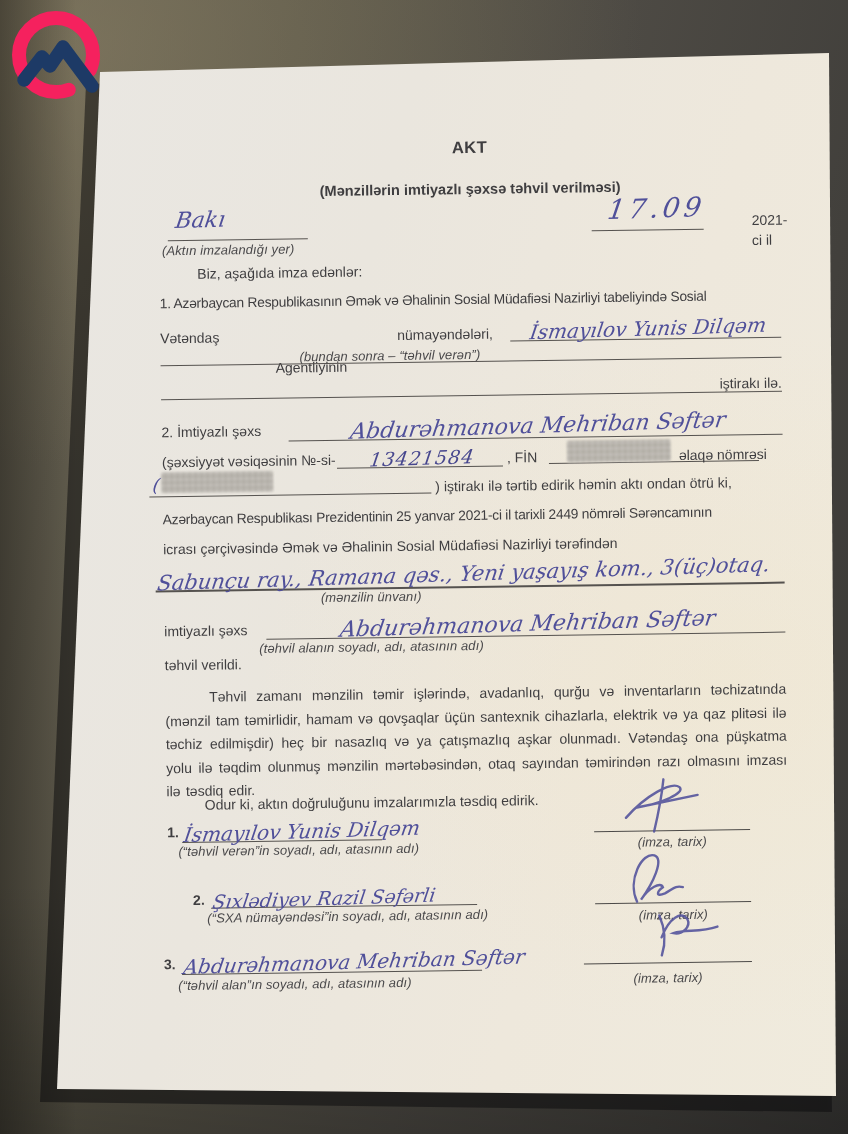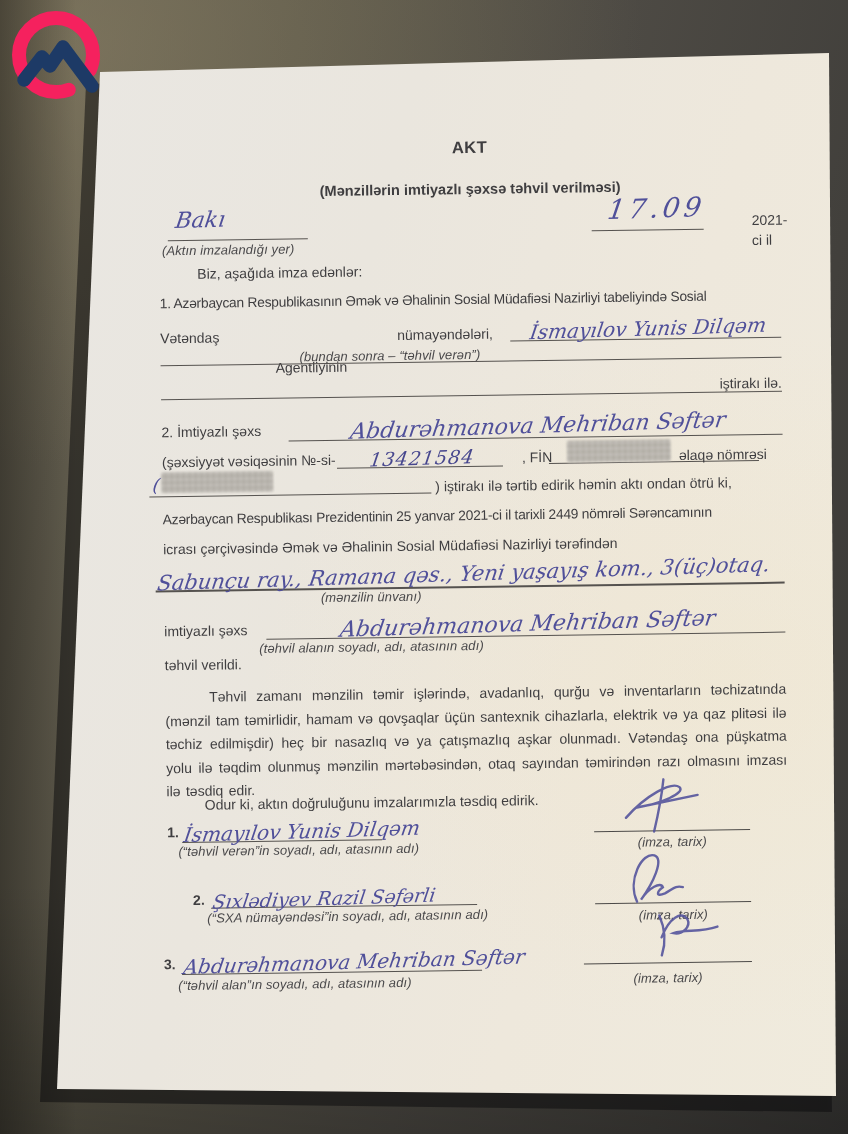--- a/index.html
+++ b/index.html
@@ -85,21 +85,21 @@
   <div class="abs rule" style="left:13px;top:252px;width:621px;height:25px;"></div>
 
   <div class="abs printed" style="left:13px;top:300px;">2. İmtiyazlı şəxs</div>
   <div class="cell" style="left:140px;top:288px;width:494px;height:32px;">
     <span class="hw" style="font-size:22px;margin-bottom:-4px;">Abdurəhmanova Mehriban Səftər</span>
   </div>
   <div class="abs printed" style="left:13px;top:330px;">(şəxsiyyət vəsiqəsinin №-si-</div>
   <div class="cell" style="left:188px;top:322px;width:166px;height:26px;">
     <span class="hw hw2" style="font-size:19px;margin-bottom:-3px;letter-spacing:1px;">13421584</span>
   </div>
-  <div class="abs printed" style="left:358px;top:330px;margin-left:15px;">, FİN</div>
+  <div class="abs printed" style="left:358px;top:330px;">, FİN</div>
   <div class="abs rule" style="left:400px;top:326px;width:210px;height:20px;"></div>
   <div class="blurbox" style="left:418px;top:324px;width:104px;height:22px;"></div>
   <div class="abs printed" style="left:530px;top:330px;">əlaqə nömrəsi</div>
 
   <div class="abs rule" style="left:0px;top:352px;width:282px;height:22px;"></div>
   <div class="abs hw" style="left:2px;top:352px;font-size:18px;">(</div>
   <div class="blurbox" style="left:12px;top:350px;width:112px;height:21px;"></div>
   <div class="abs printed" style="left:286px;top:358px;">) iştirakı ilə tərtib edirik həmin aktı ondan ötrü ki,</div>
 
   <div class="abs printed fit" style="left:13px;top:388px;">Azərbaycan Respublikası Prezidentinin 25 yanvar 2021-ci il tarixli 2449 nömrəli Sərəncamının</div>

